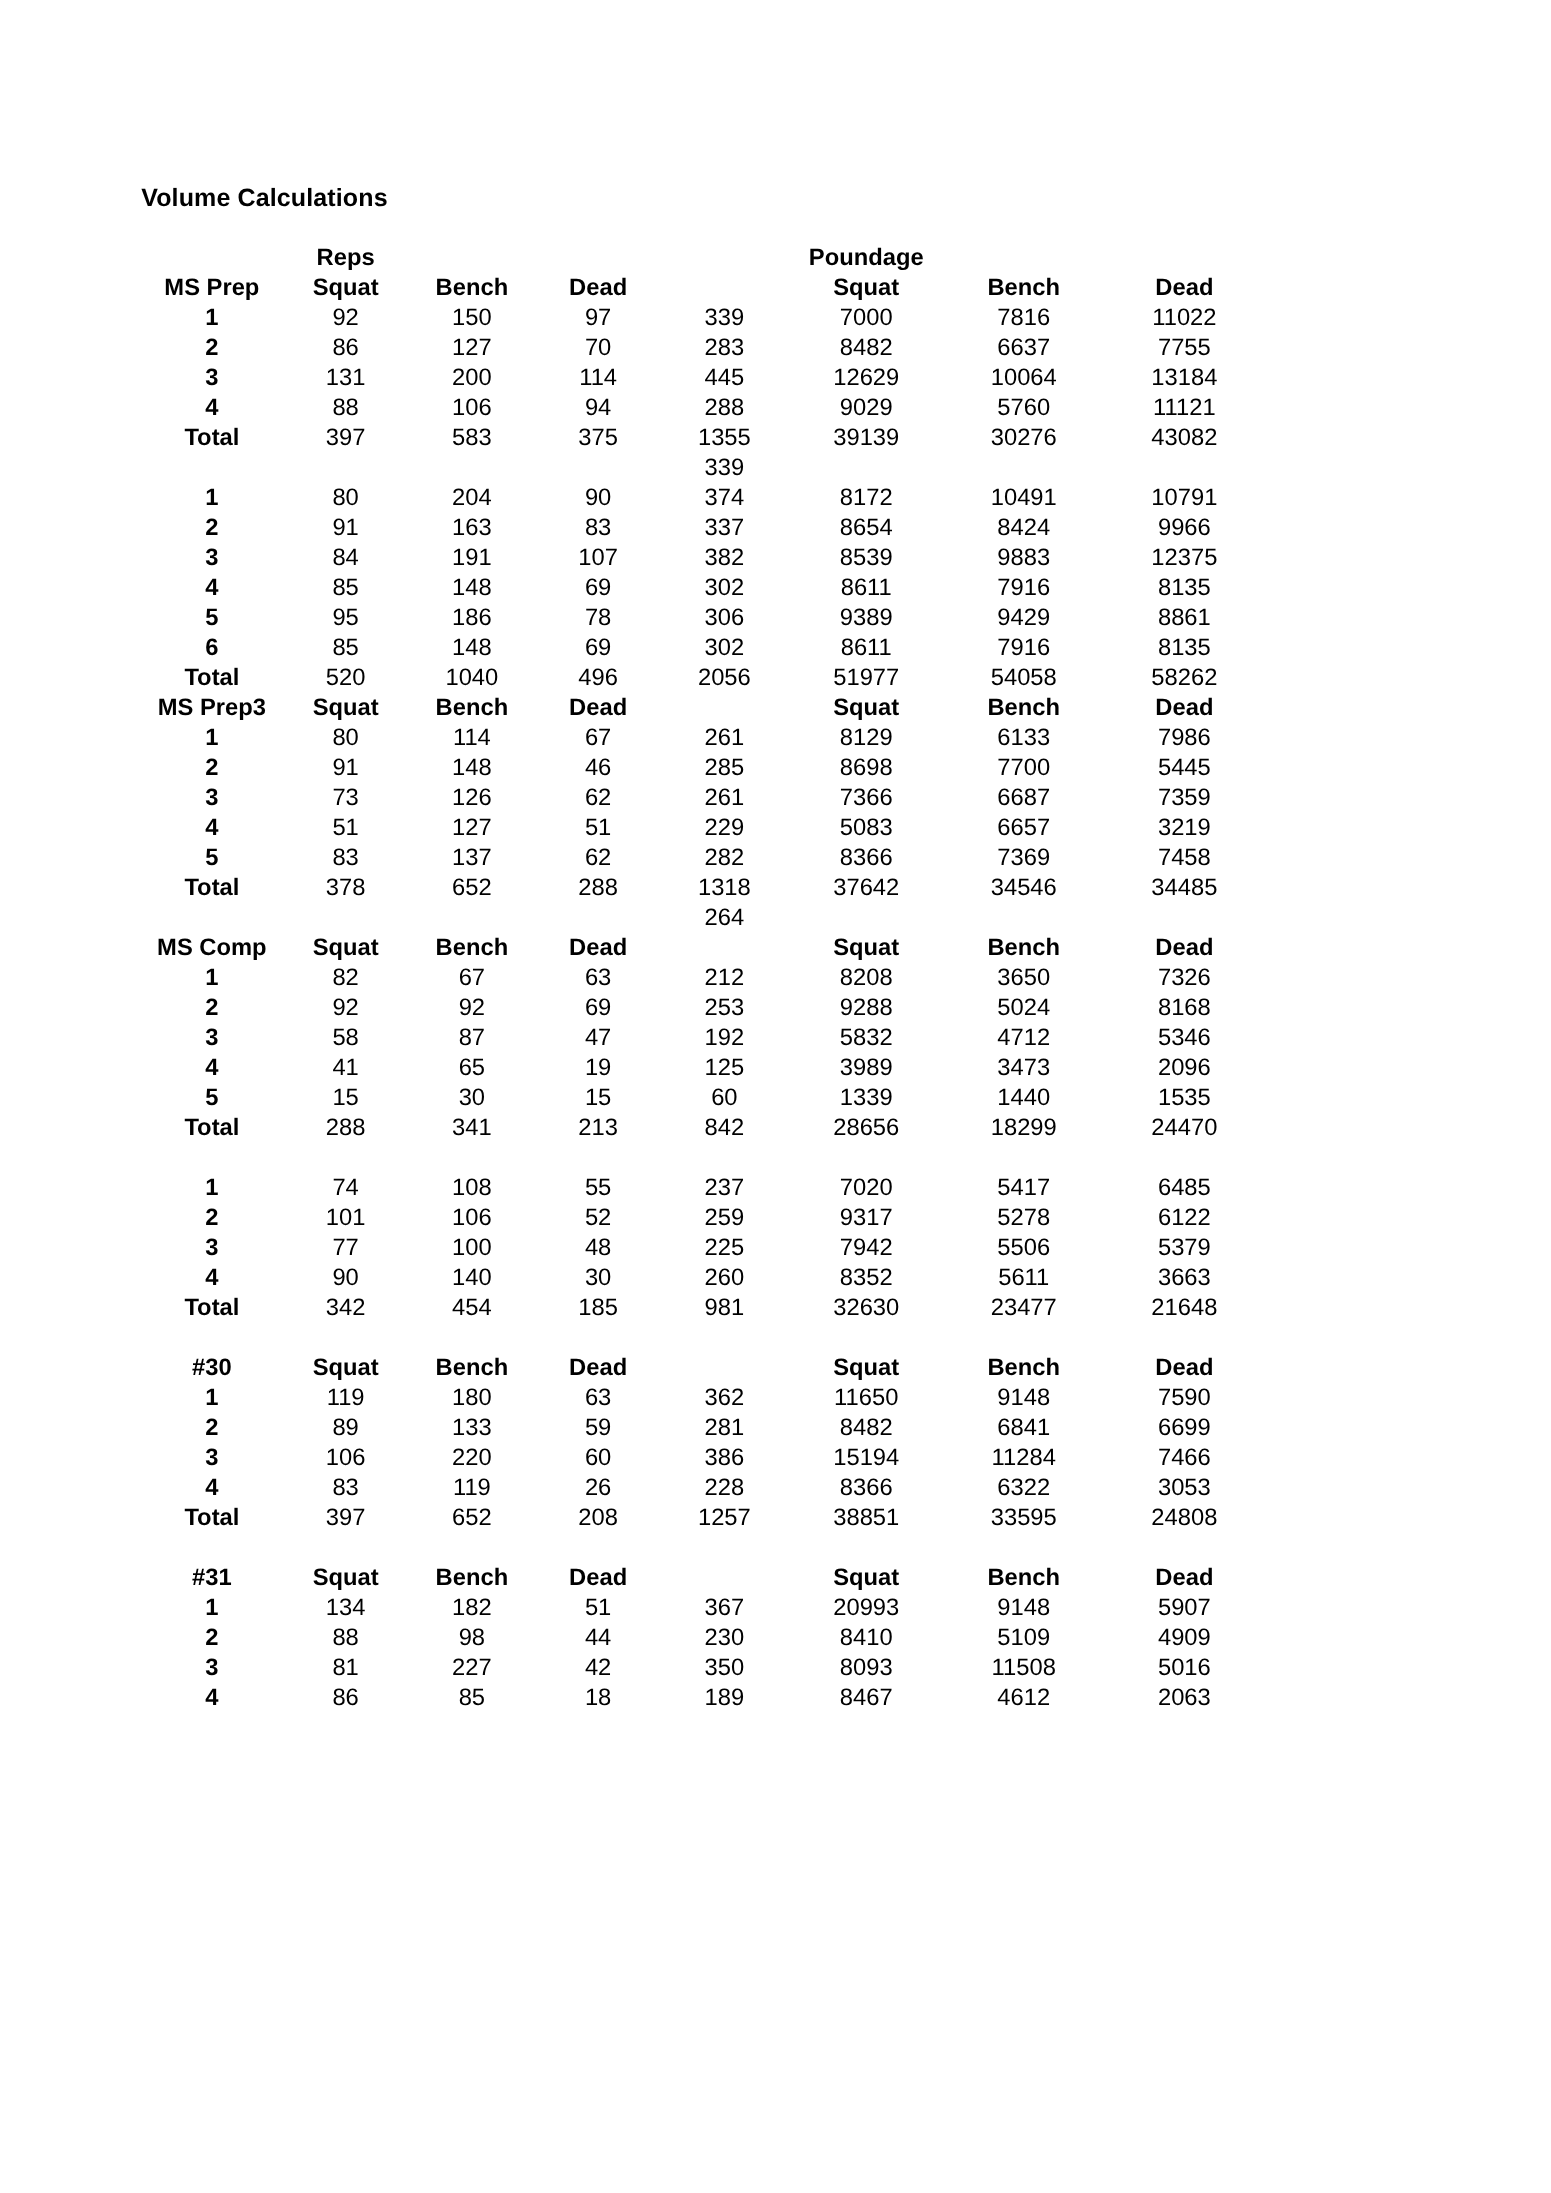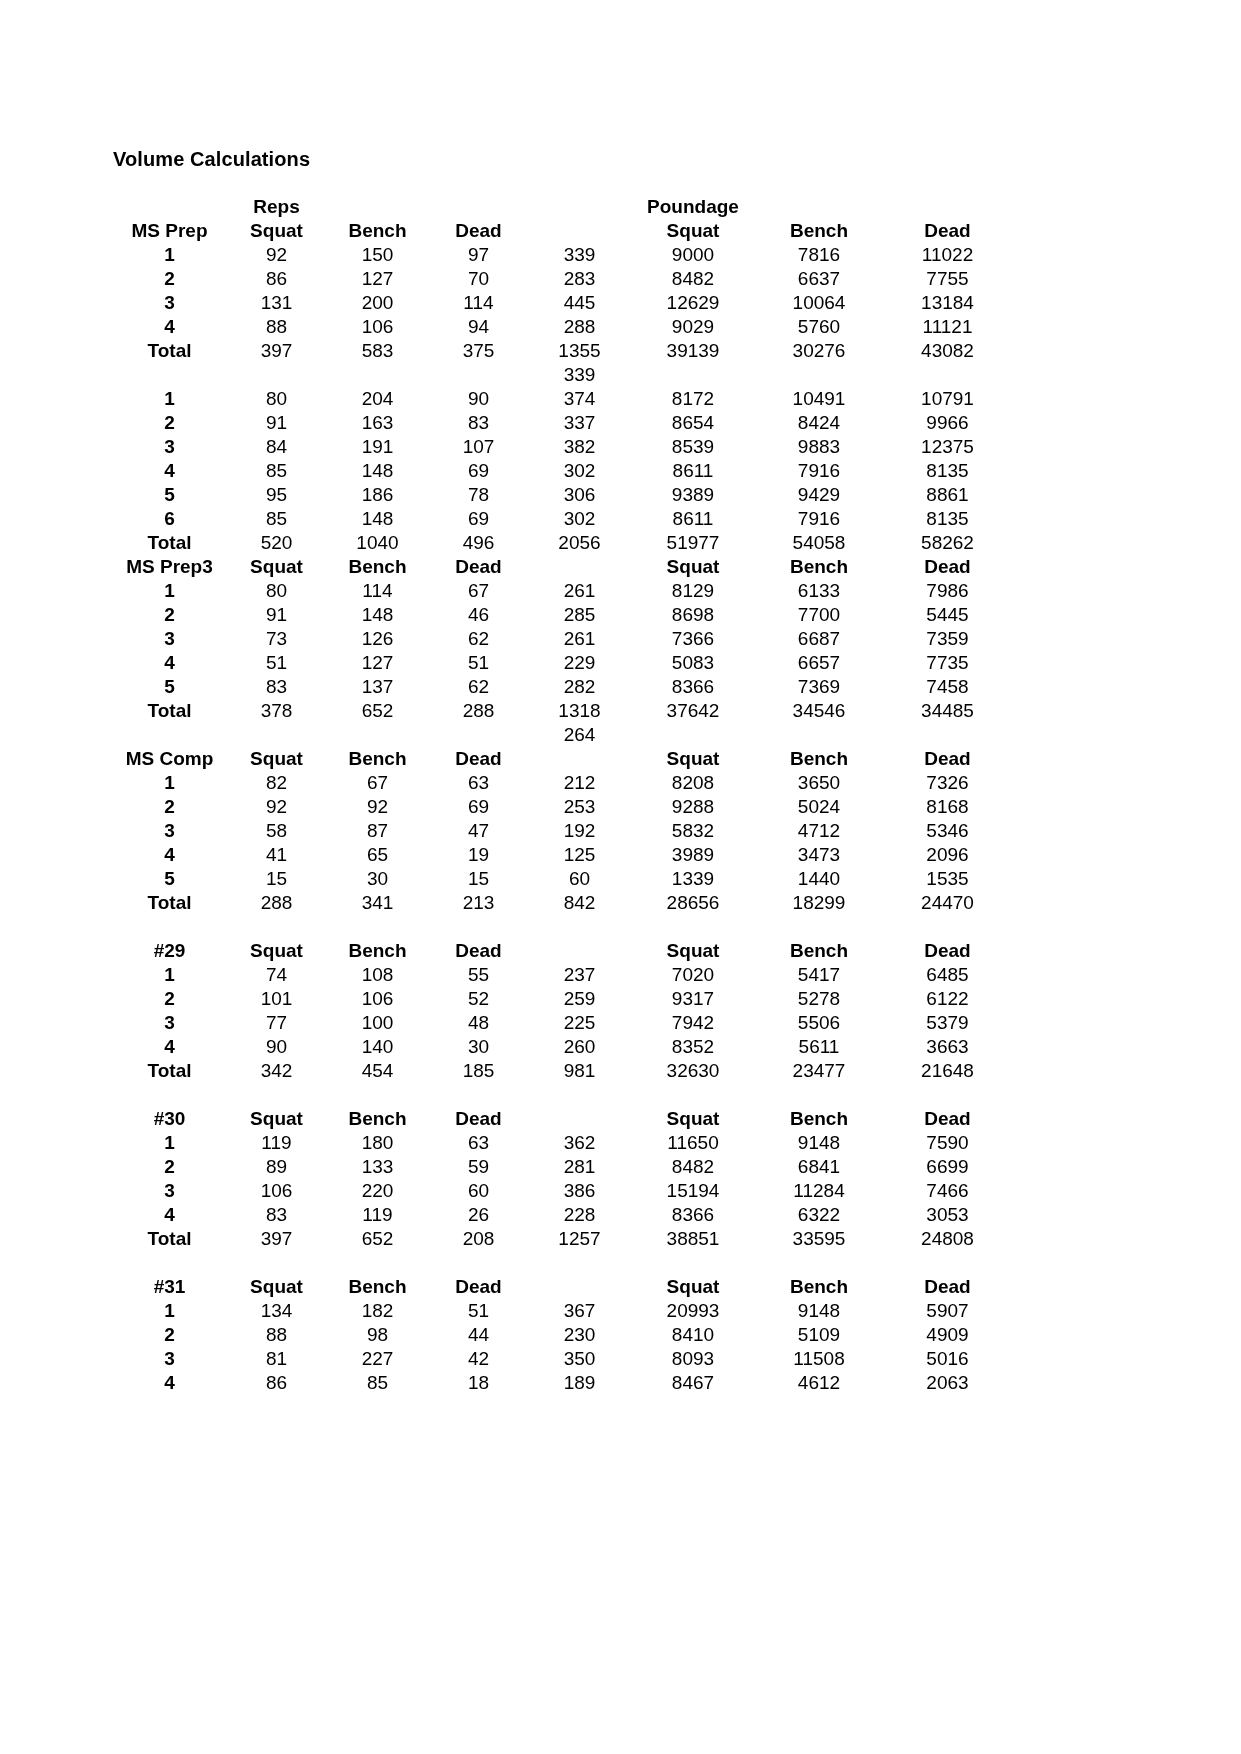--- a/index.html
+++ b/index.html
@@ -100,21 +100,21 @@
           <td class="bold">Squat</td>
           <td class="bold">Bench</td>
           <td class="bold">Dead</td>
         </tr>
         <tr>
           <td class="bold">1</td>
           <td>92</td>
           <td>150</td>
           <td>97</td>
           <td>339</td>
-          <td>9000</td>
+          <td>7000</td>
           <td>7816</td>
           <td>11022</td>
         </tr>
         <tr>
           <td class="bold">2</td>
           <td>86</td>
           <td>127</td>
           <td>70</td>
           <td>283</td>
           <td>8482</td>
@@ -272,21 +272,21 @@
           <td>7359</td>
         </tr>
         <tr>
           <td class="bold">4</td>
           <td>51</td>
           <td>127</td>
           <td>51</td>
           <td>229</td>
           <td>5083</td>
           <td>6657</td>
-          <td>7735</td>
+          <td>3219</td>
         </tr>
         <tr>
           <td class="bold">5</td>
           <td>83</td>
           <td>137</td>
           <td>62</td>
           <td>282</td>
           <td>8366</td>
           <td>7369</td>
           <td>7458</td>
@@ -384,30 +384,20 @@
         <tr>
           <td></td>
           <td></td>
           <td></td>
           <td></td>
           <td></td>
           <td></td>
           <td></td>
           <td></td>
         </tr>
-        <tr class="section-head">
-          <td class="bold">#29</td>
-          <td class="bold">Squat</td>
-          <td class="bold">Bench</td>
-          <td class="bold">Dead</td>
-          <td class="bold"></td>
-          <td class="bold">Squat</td>
-          <td class="bold">Bench</td>
-          <td class="bold">Dead</td>
-        </tr>
         <tr>
           <td class="bold">1</td>
           <td>74</td>
           <td>108</td>
           <td>55</td>
           <td>237</td>
           <td>7020</td>
           <td>5417</td>
           <td>6485</td>
         </tr>

